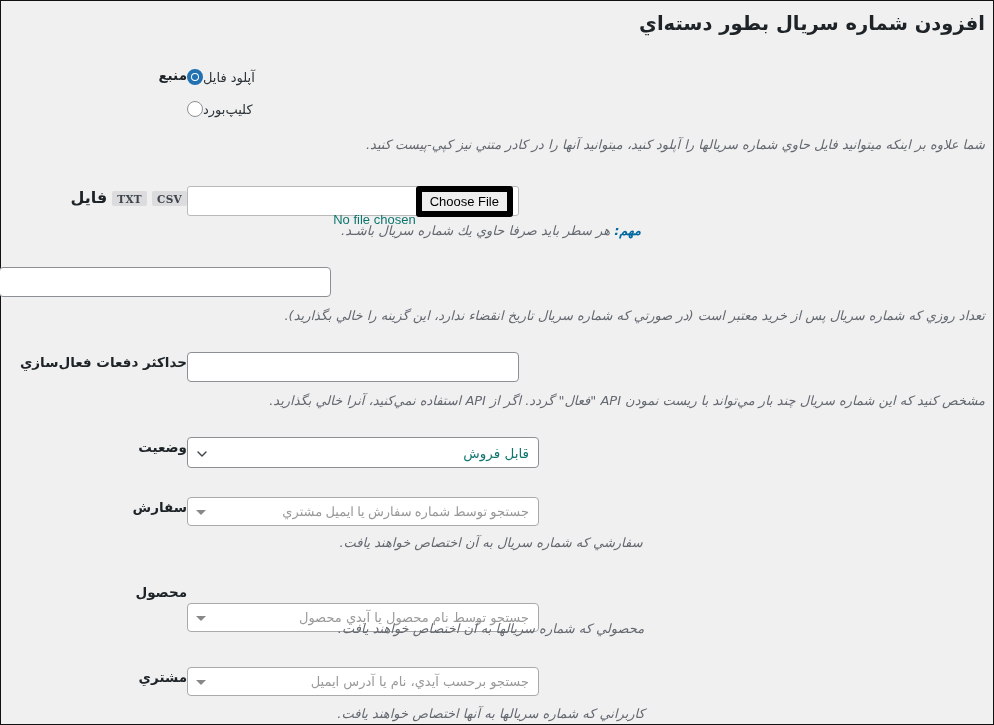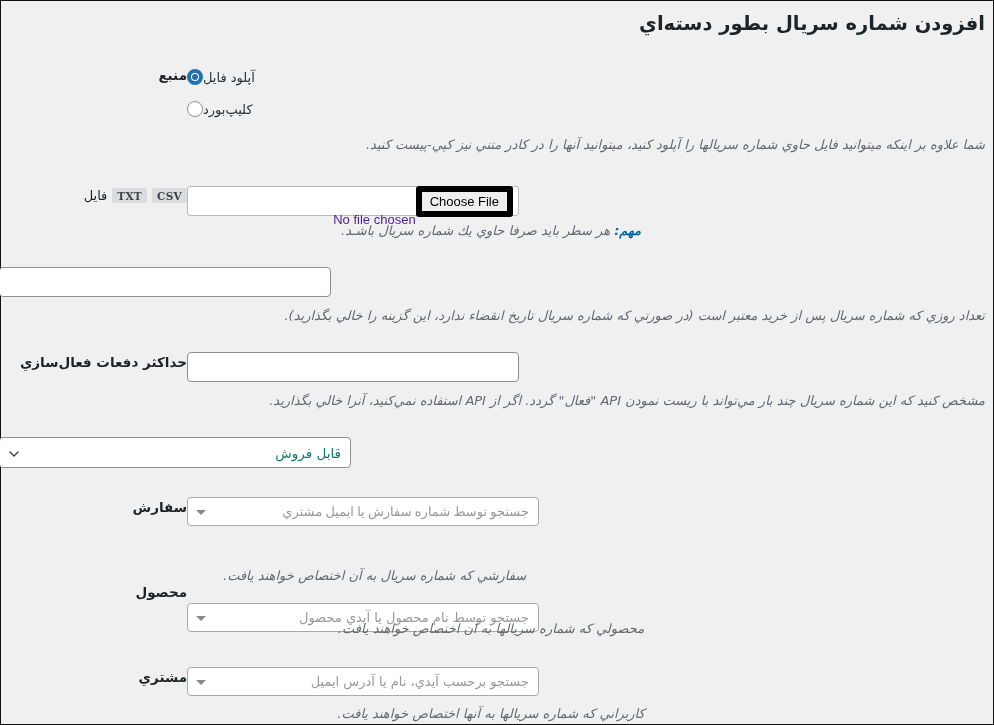--- a/index.html
+++ b/index.html
@@ -177,35 +177,35 @@
     background: #efefef;
     border: 6px solid #000000;
     border-radius: 3px;
     padding: 2px 8px;
     line-height: 15px;
     white-space: nowrap;
   }
   .file-name {
     font-family: "Liberation Sans", sans-serif;
     font-size: 13px;
-    color: #4c1d95;
+    color: #0f766e;
     margin-left: 8px;
     white-space: nowrap;
     margin-top: 36px;
   }
 
   
   .th-with-badges {
     display: flex;
     flex-direction: row;
     align-items: center;
     justify-content: flex-start;
     gap: 5px;
   }
-  .th-with-badges .lbl { font-weight: normal; font-size: 13px; }
+  .th-with-badges .lbl { font-weight: bold; font-size: 16px; }
   .badge {
     display: inline-block;
     background: #dcdcde;
     color: #3c434a;
     font-family: "DejaVu Serif", "Liberation Serif", serif;
     font-size: 10.5px;
     letter-spacing: 0.3px;
     padding: 2px 5px 1px 5px;
     border-radius: 2px;
     line-height: 12px;
@@ -349,35 +349,36 @@
         <div class="select-box">
           <span class="sel-value">قابل فروش</span>
           <span class="chev">
             <svg width="10" height="10" viewBox="0 0 10 10">
                 <path d="M1 3 L5 7 L9 3" fill="none" stroke="#3c434a" stroke-width="1.4" stroke-linecap="round" stroke-linejoin="round"></path>
               </svg>
           </span>
         </div>
       </div>
     </div>
+    <div class="th">وضعیت</div>
   </div>
 
   <div class="row" style="position:absolute; top:496px; right:0;">
     <div class="td" style="padding-left:0;font-family:Liberation Serif, serif;">
       <div class="input-wrap" style="justify-content:flex-end;">
         <div class="select2-box">
           <span class="s2-placeholder">جستجو توسط شماره سفارش یا ایمیل مشتري</span>
           <span class="s2-arrow"></span>
         </div>
       </div>
     </div>
     <div class="th">سفارش</div>
   </div>
 
-  <div class="desc" style="position:absolute; top:532px; right:234px; width:536px; text-align:left;margin-top:33px;">سفارشي که شماره سریال به آن اختصاص خواهند یافت.</div>
+  <div class="desc" style="position:absolute; top:532px; right:234px; width:536px; text-align:center;">سفارشي که شماره سریال به آن اختصاص خواهند یافت.</div>
 
   <div class="row" style="position:absolute; top:581px; right:0;">
     <div class="td" style="padding-left:0;margin-top:21px;">
       <div class="input-wrap" style="justify-content:flex-end;">
         <div class="select2-box">
           <span class="s2-placeholder">جستجو توسط نام محصول یا آیدي محصول</span>
           <span class="s2-arrow"></span>
         </div>
       </div>
     </div>

